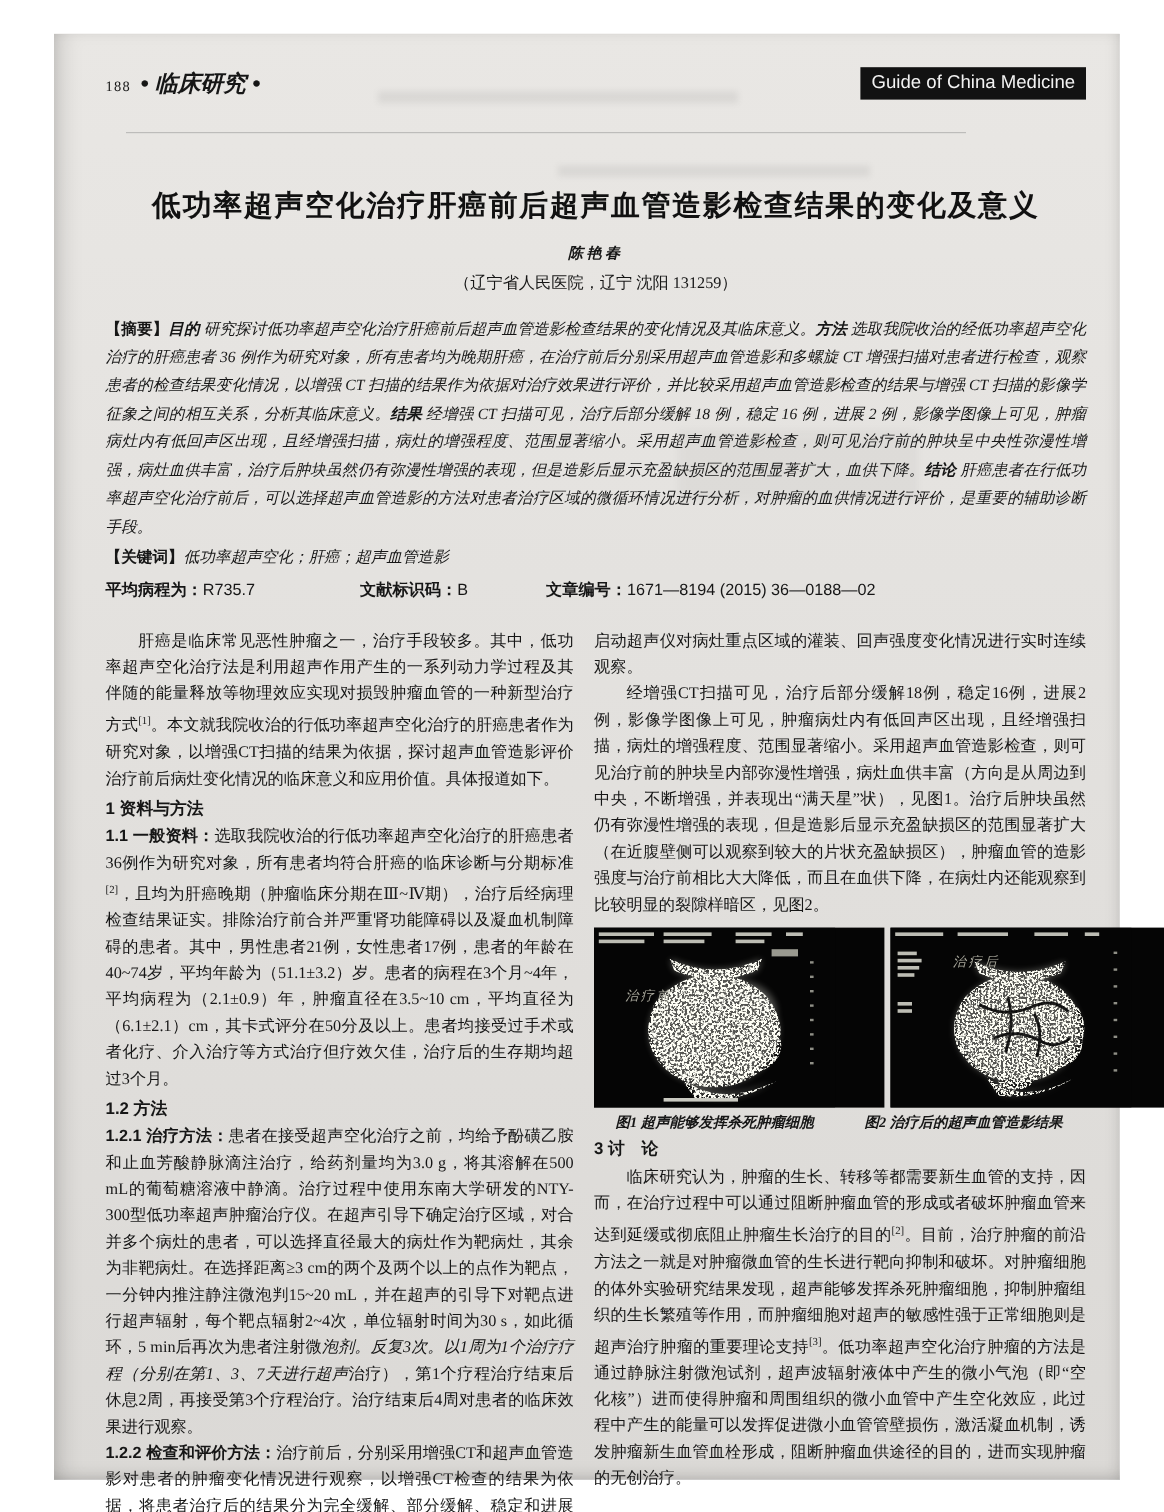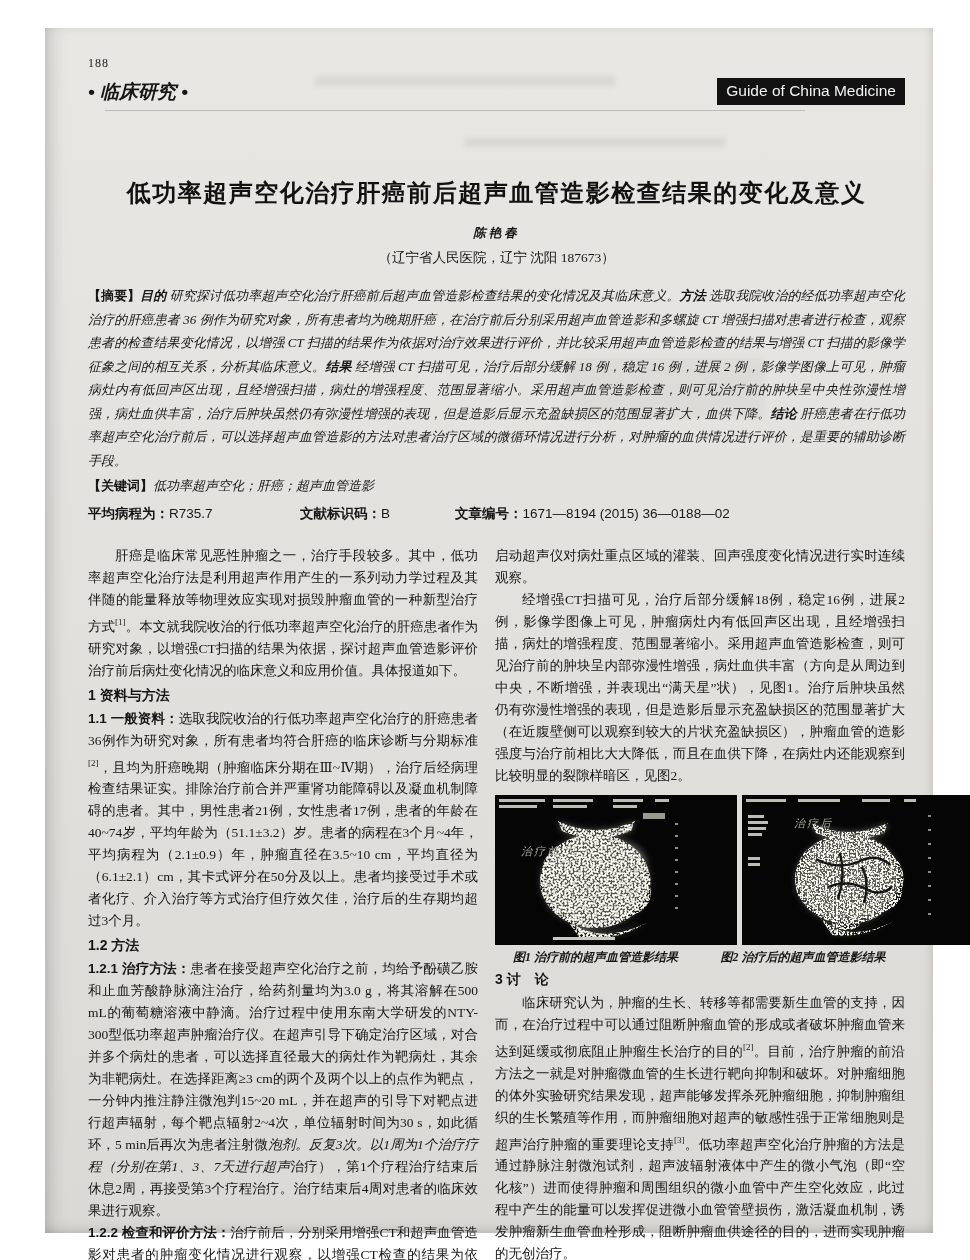--- a/index.html
+++ b/index.html
@@ -11,21 +11,21 @@
     box-shadow:inset 14px 0 22px -14px rgba(0,0,0,.25), inset -6px 0 14px -8px rgba(0,0,0,.18), inset 0 -10px 18px -12px rgba(0,0,0,.2);
     padding:16px 28px 0 43px;box-sizing:border-box;
   }
 
   
   .ghost{position:absolute;pointer-events:none;filter:blur(2.5px);opacity:.10;background:#5a5a5a;}
   .ghost-line{position:absolute;height:1px;background:#8a8a8a;opacity:.45;filter:blur(.4px);}
 
   
   .hdr{display:flex;align-items:flex-end;justify-content:space-between;margin-top:12px;}
-  .hdr-left{font-size:13px;display:flex;align-items:baseline;gap:8px;flex-direction:column;}
+  .hdr-left{font-size:13px;display:flex;align-items:baseline;gap:8px;}
   .hdr-page{font-size:12px;letter-spacing:1px;}
   .hdr-col{font-family:"Liberation Sans","DejaVu Sans",sans-serif;font-weight:700;font-size:19px;font-style:italic;}
   .hdr-right{display:flex;align-items:stretch;}
   .hdr-issue{font-family:"Liberation Sans","DejaVu Sans",sans-serif;font-size:15.5px;color:#151515;border-bottom:2.5px solid #151515;padding:2px 10px 4px 2px;align-self:flex-end;}
   .hdr-journal{font-family:"Liberation Sans","DejaVu Sans",sans-serif;font-size:15.5px;color:#f2f2f2;background:#121212;padding:4px 9px 5px 9px;align-self:flex-end;}
 
   
   .title{margin-top:72px;text-align:center;font-family:"Liberation Sans","DejaVu Sans",sans-serif;font-weight:700;font-size:24px;letter-spacing:1.5px;color:#111;}
   .author{margin-top:16px;text-align:center;font-size:12.5px;font-style:italic;font-weight:700;letter-spacing:3px;}
   .affil{margin-top:7px;text-align:center;font-size:13.5px;}
@@ -73,21 +73,21 @@
       <span class="hdr-page">188</span>
       <span class="hdr-col">• 临床研究 •</span>
     </div>
     <div class="hdr-right">
       <span class="hdr-journal">Guide of China Medicine</span>
     </div>
   </div>
 
   <div class="title">低功率超声空化治疗肝癌前后超声血管造影检查结果的变化及意义</div>
   <div class="author">陈艳春</div>
-  <div class="affil">（辽宁省人民医院，辽宁 沈阳 187673）</div>
+  <div class="affil">（辽宁省人民医院，辽宁 沈阳 131259）</div>
 
   <div class="abstract"><span class="seg-bh">【摘要】</span><span class="seg-bi">目的 </span><span class="seg-i">研究探讨低功率超声空化治疗肝癌前后超声血管造影检查结果的变化情况及其临床意义。</span><span class="seg-bi">方法 </span><span class="seg-i">选取我院收治的经低功率超声空化治疗的肝癌患者 36 例作为研究对象，所有患者均为晚期肝癌，在治疗前后分别采用超声血管造影和多螺旋 CT 增强扫描对患者进行检查，观察患者的检查结果变化情况，以增强 CT 扫描的结果作为依据对治疗效果进行评价，并比较采用超声血管造影检查的结果与增强 CT 扫描的影像学征象之间的相互关系，分析其临床意义。</span><span class="seg-bi">结果 </span><span class="seg-i">经增强 CT 扫描可见，治疗后部分缓解 18 例，稳定 16 例，进展 2 例，影像学图像上可见，肿瘤病灶内有低回声区出现，且经增强扫描，病灶的增强程度、范围显著缩小。采用超声血管造影检查，则可见治疗前的肿块呈中央性弥漫性增强，病灶血供丰富，治疗后肿块虽然仍有弥漫性增强的表现，但是造影后显示充盈缺损区的范围显著扩大，血供下降。</span><span class="seg-bi">结论 </span><span class="seg-i">肝癌患者在行低功率超声空化治疗前后，可以选择超声血管造影的方法对患者治疗区域的微循环情况进行分析，对肿瘤的血供情况进行评价，是重要的辅助诊断手段。</span></div>
   <div class="kw"><span class="seg-bh">【关键词】</span><span class="seg-i">低功率超声空化；肝癌；超声血管造影</span></div>
   <div class="meta">
     <span class="g1"><b>平均病程为：</b><span>R735.7</span></span>
     <span class="g2"><b>文献标识码：</b><span>B</span></span>
     <span class="g3"><b>文章编号：</b><span>1671—8194 (2015) 36—0188—02</span></span>
   </div>
 
   <div class="cols">
@@ -218,21 +218,21 @@
               <path d="M74,64 Q96,76 118,66 Q136,58 148,70"></path>
               <path d="M86,92 Q106,84 124,94 Q138,102 150,92"></path>
               <path d="M98,58 Q104,80 96,104"></path>
               <path d="M120,72 Q128,88 122,108"></path>
             </g>
             <text x="52" y="32" fill="#a9a89c" font-size="11" font-style="italic" letter-spacing="2">治疗后</text>
           </svg>
         </div>
       </div>
       <div class="capsrow">
-        <div class="cap cap1">图1 治疗前的超声血管造影结果</div>
+        <div class="cap cap1">图1 超声能够发挥杀死肿瘤细胞</div>
         <div class="cap cap2">图2 治疗后的超声血管造影结果</div>
       </div>
 
       <div class="h-num">3 讨　论</div>
       <p class="body-p indent"><span class="seg-n">临床研究认为，肿瘤的生长、转移等都需要新生血管的支持，因而，在治疗过程中可以通过阻断肿瘤血管的形成或者破坏肿瘤血管来达到延缓或彻底阻止肿瘤生长治疗的目的</span><sup class="seg-sup">[2]</sup><span class="seg-n">。目前，治疗肿瘤的前沿方法之一就是对肿瘤微血管的生长进行靶向抑制和破坏。对肿瘤细胞的体外实验研究结果发现，超声能够发挥杀死肿瘤细胞，抑制肿瘤组织的生长繁殖等作用，而肿瘤细胞对超声的敏感性强于正常细胞则是超声治疗肿瘤的重要理论支持</span><sup class="seg-sup">[3]</sup><span class="seg-n">。低功率超声空化治疗肿瘤的方法是通过静脉注射微泡试剂，超声波辐射液体中产生的微小气泡（即“空化核”）进而使得肿瘤和周围组织的微小血管中产生空化效应，此过程中产生的能量可以发挥促进微小血管管壁损伤，激活凝血机制，诱发肿瘤新生血管血栓形成，阻断肿瘤血供途径的目的，进而实现肿瘤的无创治疗。</span></p>
     </div>
   </div>
 </div>
 
 </body></html>

